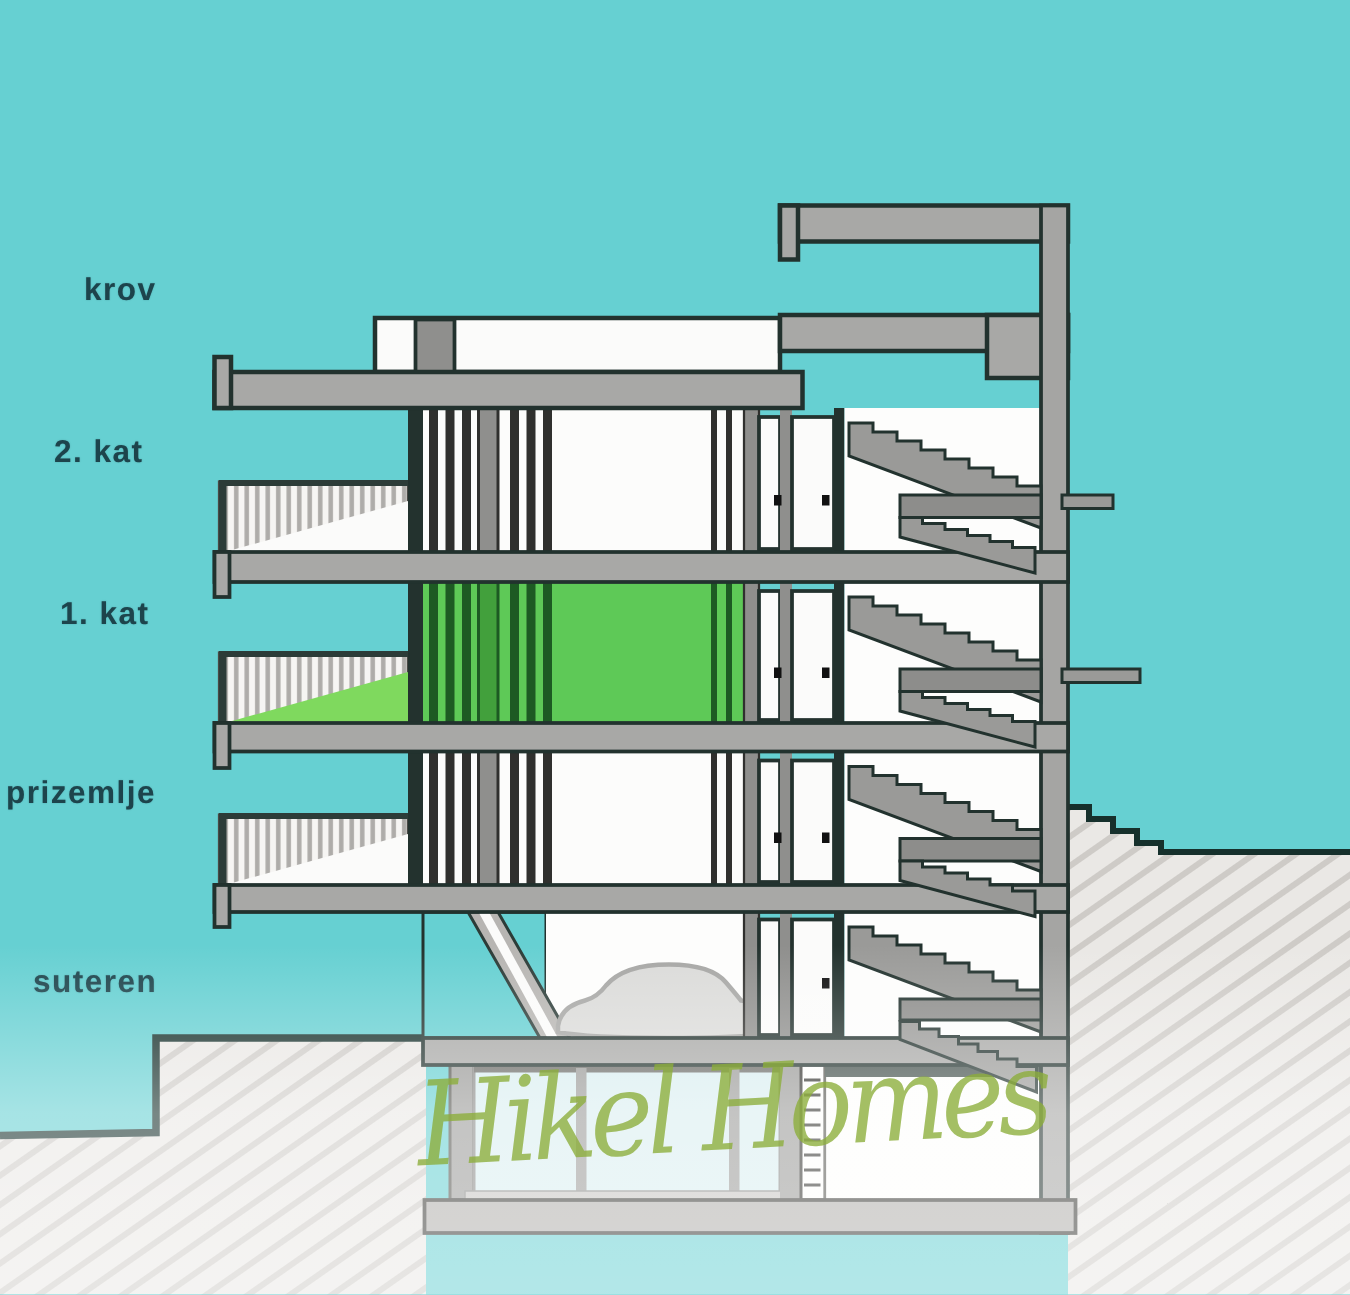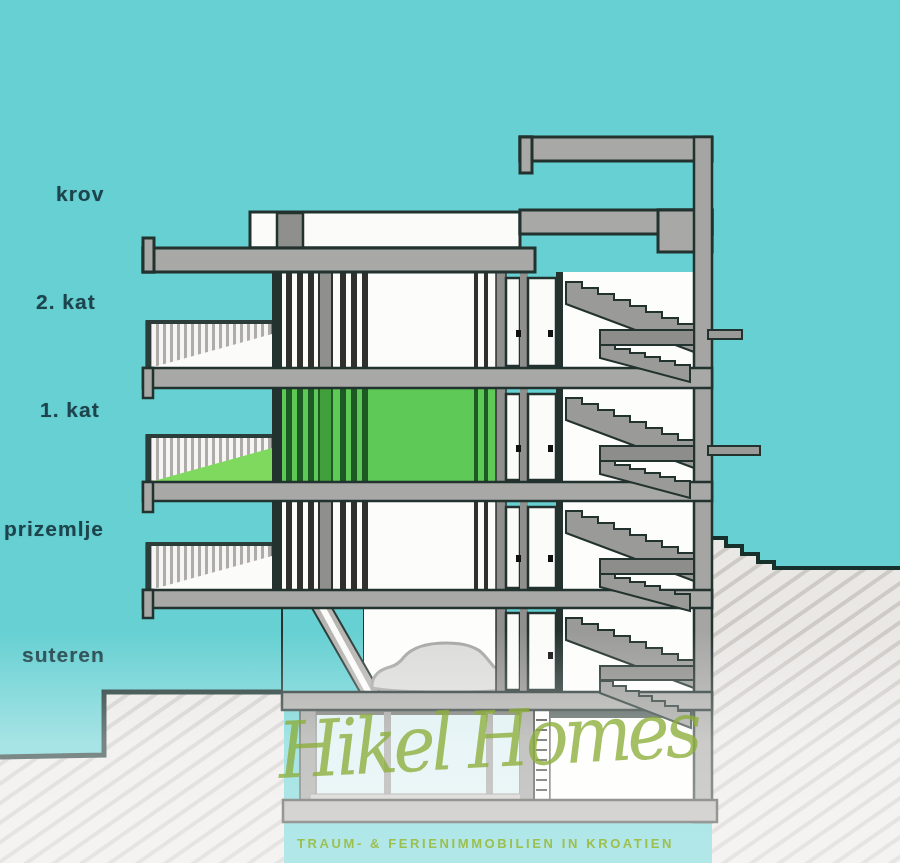--- a/index.html
+++ b/index.html
@@ -251,15 +251,14 @@
   </svg>
 
   <div class="floor-label" style="left:56px;top:182px;">krov</div>
   <div class="floor-label" style="left:36px;top:290px;">2. kat</div>
   <div class="floor-label" style="left:40px;top:398px;">1. kat</div>
   <div class="floor-label" style="left:4px;top:517px;">prizemlje</div>
   <div class="floor-label" style="left:22px;top:643px;">suteren</div>
 
   <div class="fade-overlay"></div>
   <div class="watermark-script">Hikel Homes</div>
-  <div class="watermark-tagline">TRAUM- &amp; FERIENIMMOBILIEN IN KROATIEN</div>
 
 </div>
 
 </body></html>

